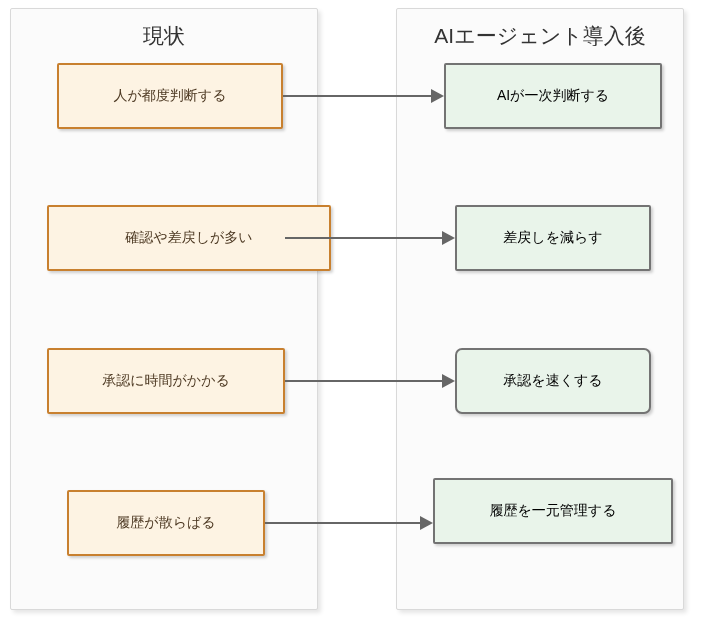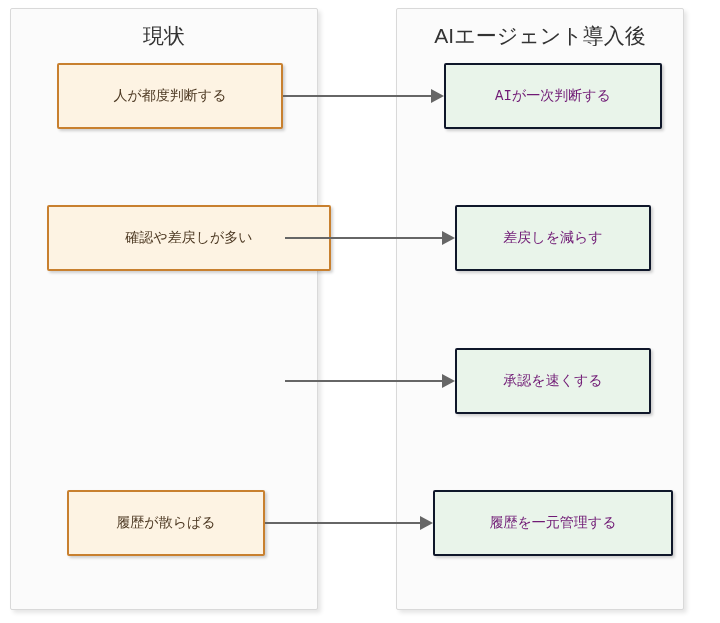--- a/index.html
+++ b/index.html
@@ -48,33 +48,32 @@
     box-shadow: 2px 2px 3px rgba(0,0,0,0.18);
     white-space: nowrap;
   }
   .node.current {
     background: #fdf3e3;
     border: 2px solid #c8802f;
     color: #4e3a24;
   }
   .node.future {
     background: #e9f4ea;
-    border: 2px solid #0f172a;
-    color: #701a75;
-    font-family: Liberation Mono, monospace;
+    border: 2px solid #737373;
+    color: #000000;
   }
   
   .n-l1 { top: 63px;  left: 57px;  width: 226px; }
   .n-l2 { top: 205px; left: 47px;  width: 284px; }
   .n-l3 { top: 348px; left: 47px;  width: 238px; }
   .n-l4 { top: 490px; left: 67px;  width: 198px; }
   .n-r1 { top: 63px;  left: 444px; width: 218px; }
   .n-r2 { top: 205px; left: 455px; width: 196px; justify-content: center; }
-  .n-r3 { top: 348px; left: 455px; width: 196px; }
-  .n-r4 { top: 490px; left: 433px; width: 240px; }
+  .n-r3 { top: 348px; left: 455px; width: 196px; border-radius: 7px; }
+  .n-r4 { top: 478px; left: 433px; width: 240px; }
   
   .arrow {
     position: absolute;
     height: 14px;
     display: flex;
     align-items: center;
   }
   .arrow .line {
     flex: 1;
     height: 2px;
@@ -104,20 +103,23 @@
   <section class="group group-right">
     <div class="group-title">AIエージェント導入後</div>
   </section>
 
   <div class="node current n-l1">
     <span>人が都度判断する</span>
   </div>
   <div class="node current n-l2">
     <span>確認や差戻しが多い</span>
   </div>
+  <div class="node current n-l3">
+    <span>承認に時間がかかる</span>
+  </div>
   <div class="node current n-l4">
     <span>履歴が散らばる</span>
   </div>
 
   <div class="node future n-r1">
     <span>AIが一次判断する</span>
   </div>
   <div class="node future n-r2">
     <span>差戻しを減らす</span>
   </div>

